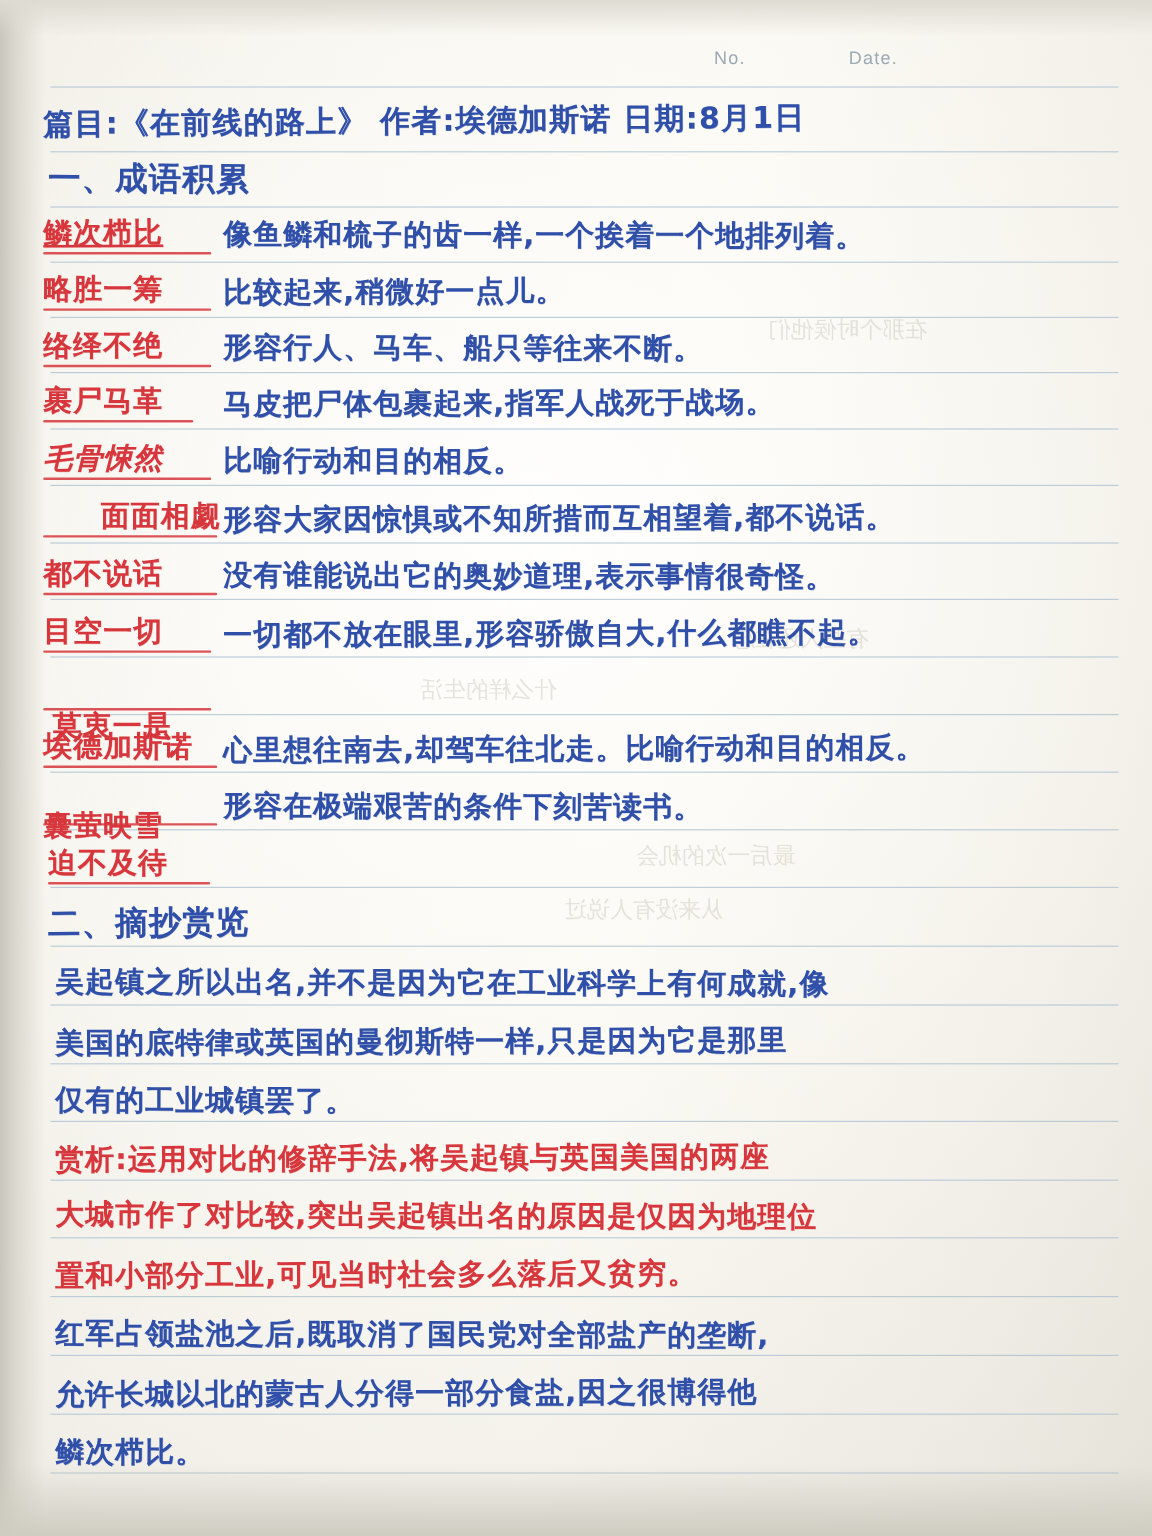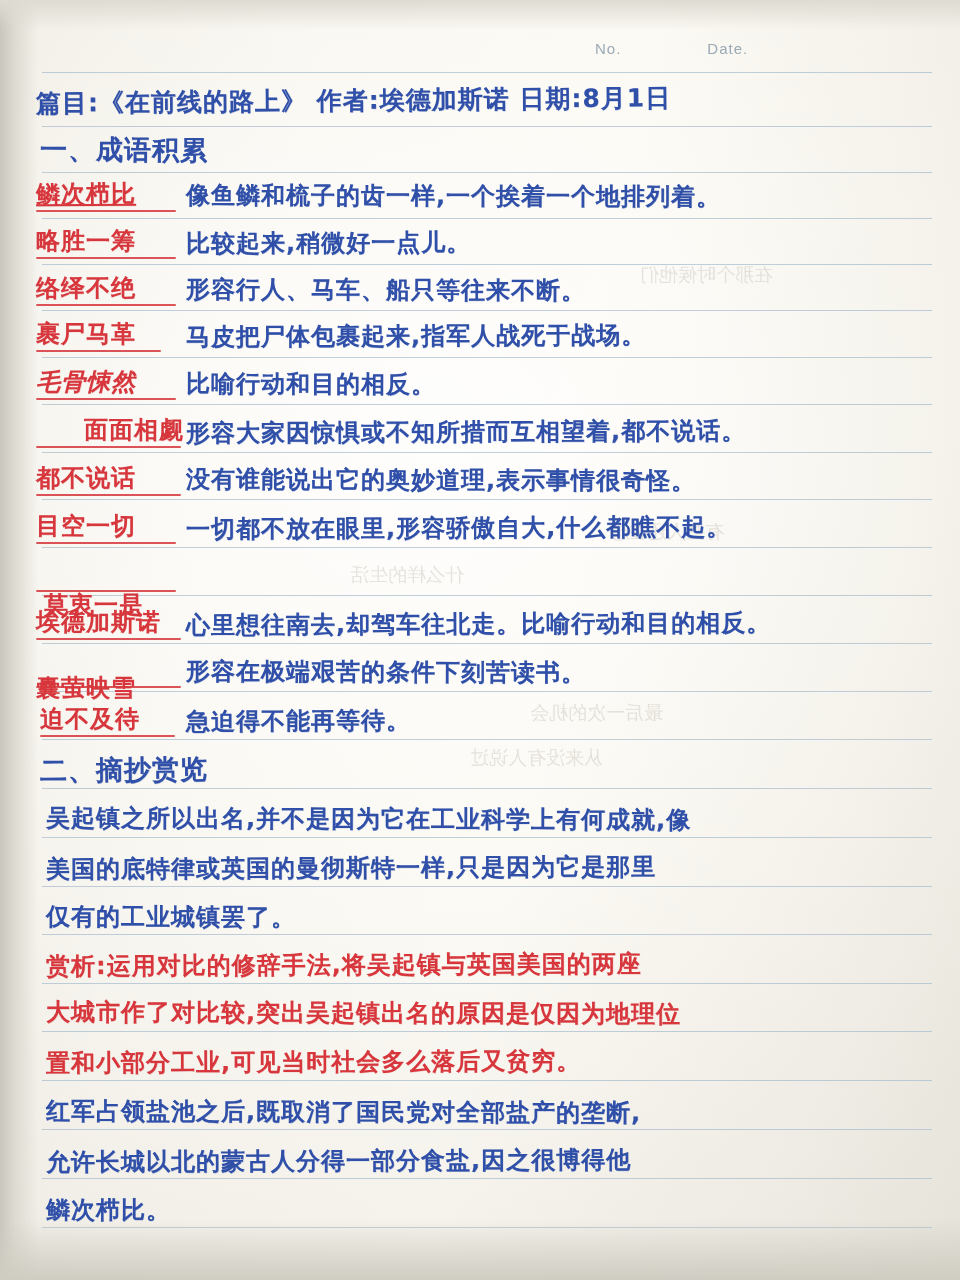--- a/index.html
+++ b/index.html
@@ -208,21 +208,20 @@
 
   <div class="hw red sz-body w4" style="top:610px; left:36px;">埃德加斯诺</div>
   <div class="hw blue sz-body w3" style="top:612px; left:186px;">心里想往南去,却驾车往北走。比喻行动和目的相反。</div>
   <div class="ul" style="top:638px; left:36px; width:145px;"></div>
 
   <div class="hw red sz-body w3" style="top:676px; left:36px;">囊萤映雪</div>
   <div class="hw blue sz-body w4" style="top:660px; left:186px;">形容在极端艰苦的条件下刻苦读书。</div>
   <div class="ul" style="top:686px; left:36px; width:145px;"></div>
 
   <div class="hw red sz-body w4" style="top:707px; left:40px;">迫不及待</div>
-  <div class="hw blue sz-body w3" style="top:709px; left:186px;">急迫得不能再等待。</div>
   <div class="ul" style="top:735px; left:40px; width:135px;"></div>
 
   <div class="hw blue sz-head w1" style="top:756px; left:40px;">二、摘抄赏览</div>
 
   <div class="hw blue sz-body w4" style="top:807px; left:46px;">吴起镇之所以出名,并不是因为它在工业科学上有何成就,像</div>
   <div class="hw blue sz-body w3" style="top:856px; left:46px;">美国的底特律或英国的曼彻斯特一样,只是因为它是那里</div>
   <div class="hw blue sz-body w4" style="top:905px; left:46px;">仅有的工业城镇罢了。</div>
 
   <div class="hw red sz-body w3" style="top:953px; left:46px;">赏析:运用对比的修辞手法,将吴起镇与英国美国的两座</div>
   <div class="hw red sz-body w4" style="top:1001px; left:46px;">大城市作了对比较,突出吴起镇出名的原因是仅因为地理位</div>

